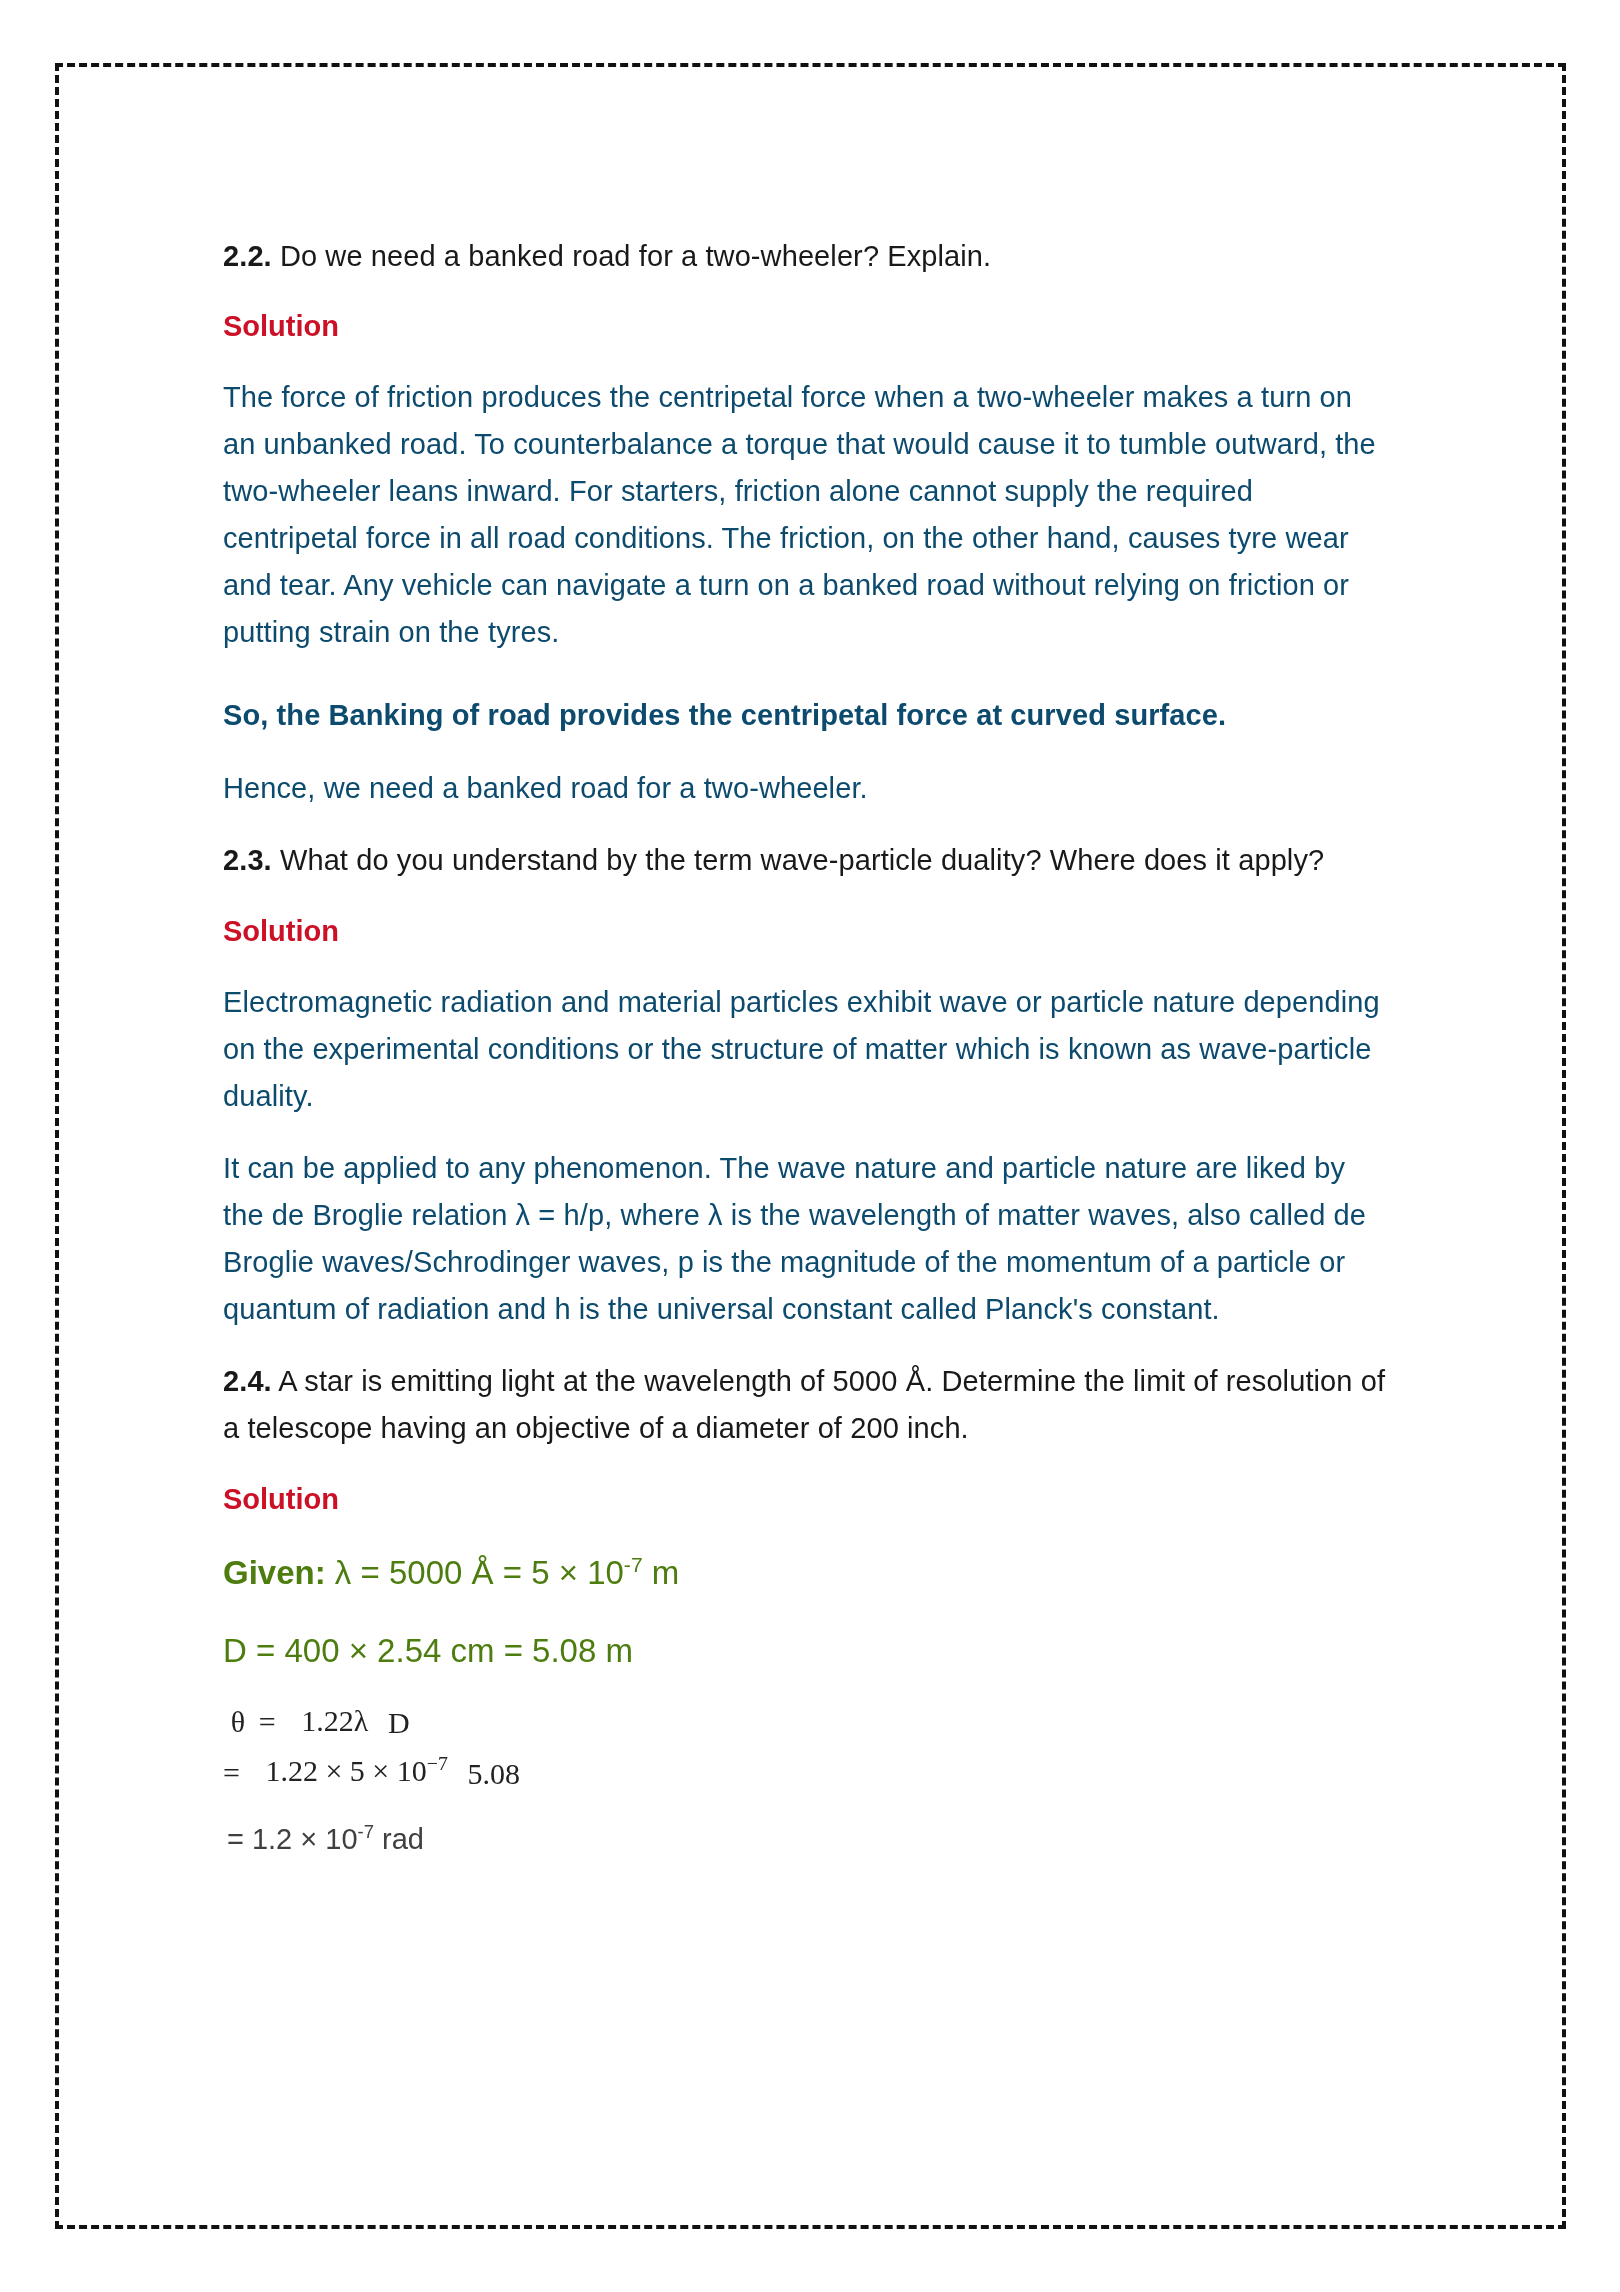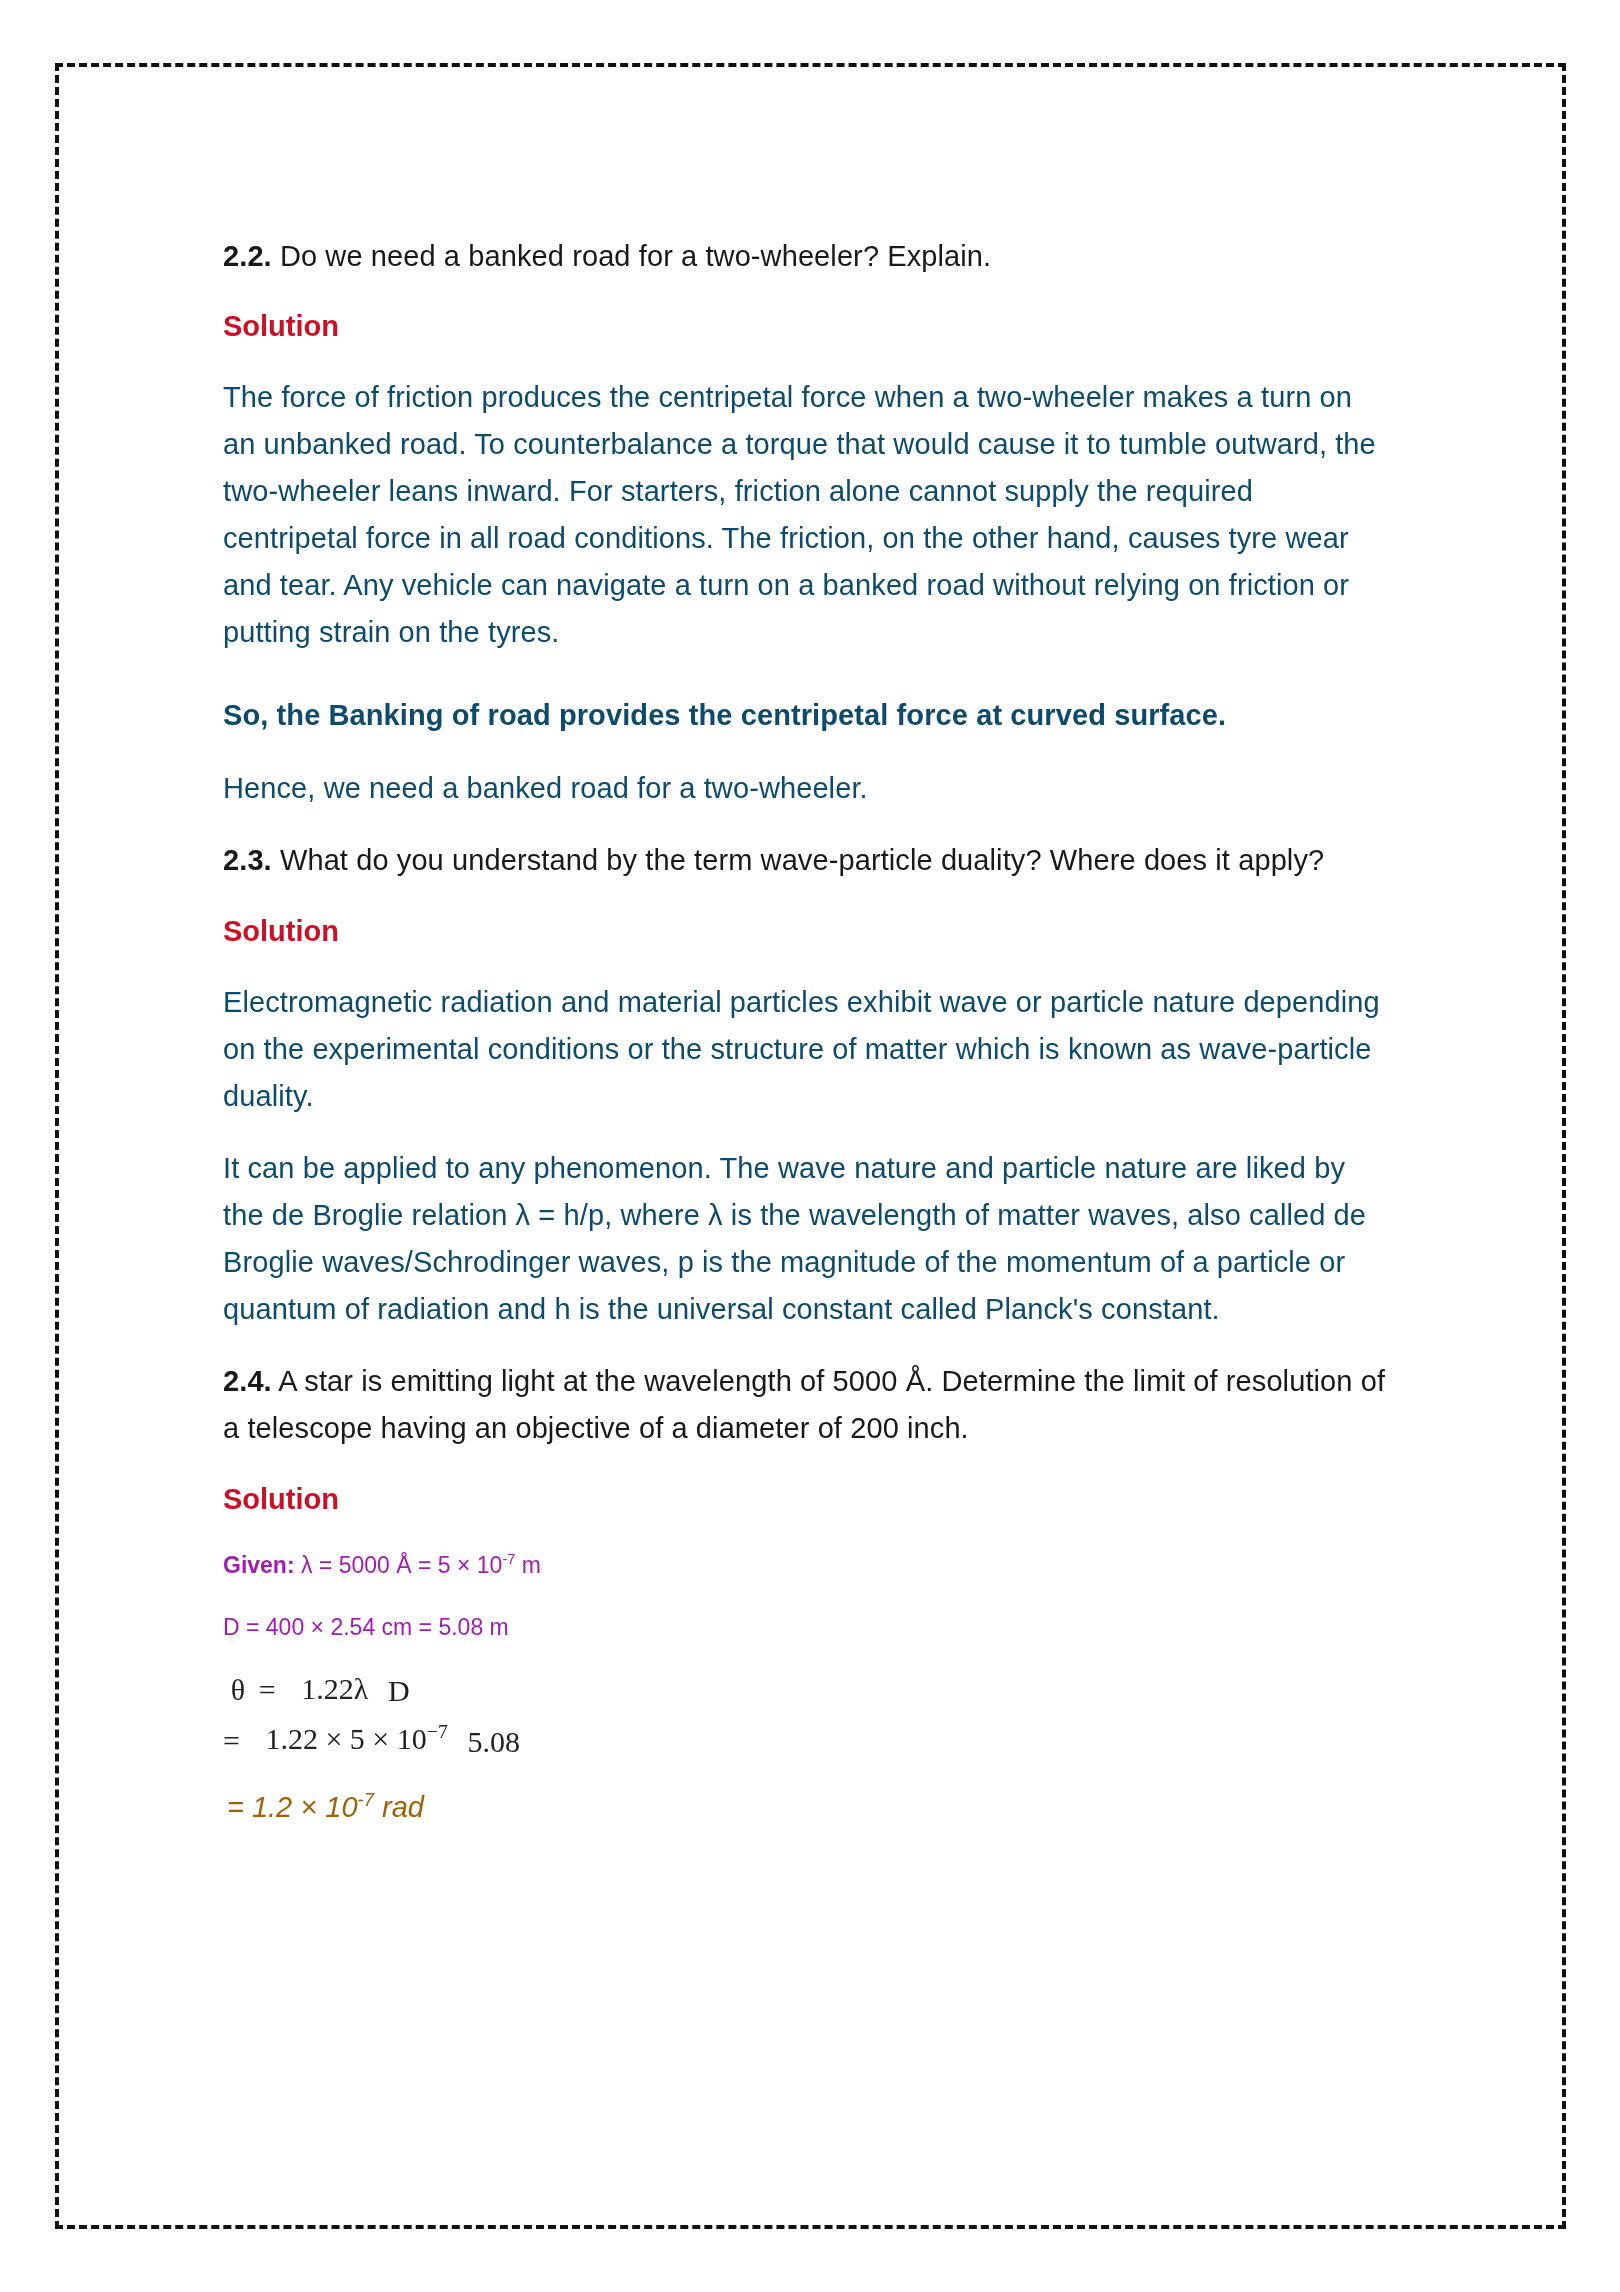--- a/index.html
+++ b/index.html
@@ -72,23 +72,23 @@
     margin: 0 0 25.5px 0;
     text-align: left;
   }
 
   .para.bold {
     font-weight: 700;
     margin-top: 36px;
   }
 
   .eq-line {
-    font-size: 23px;
+    font-size: 33px;
     line-height: 1.6;
-    color: #a21caf;
+    color: #4d7c0f;
     margin: 0 0 25.5px 0;
   }
   .eq-line .lead {
     font-weight: 700;
   }
   sup {
     font-size: 0.64em;
     vertical-align: super;
     line-height: 0;
   }
@@ -135,24 +135,23 @@
     padding: 2.9px 9.8px 0 9.8px;
     white-space: nowrap;
   }
   .frac .num sup, .frac .den sup {
     font-size: 0.66em;
   }
 
   .result-line {
     font-size: 29px;
     line-height: 1.6;
-    color: #a16207;
+    color: #404040;
     margin: 7.8px 0 0 0;
     padding-left: 3.9px;
-    font-style: italic;
   }
 </style>
 </head>
 <body>
 
 <div class="page">
 
   <div class="page-frame"></div>
 
   <div class="content">

